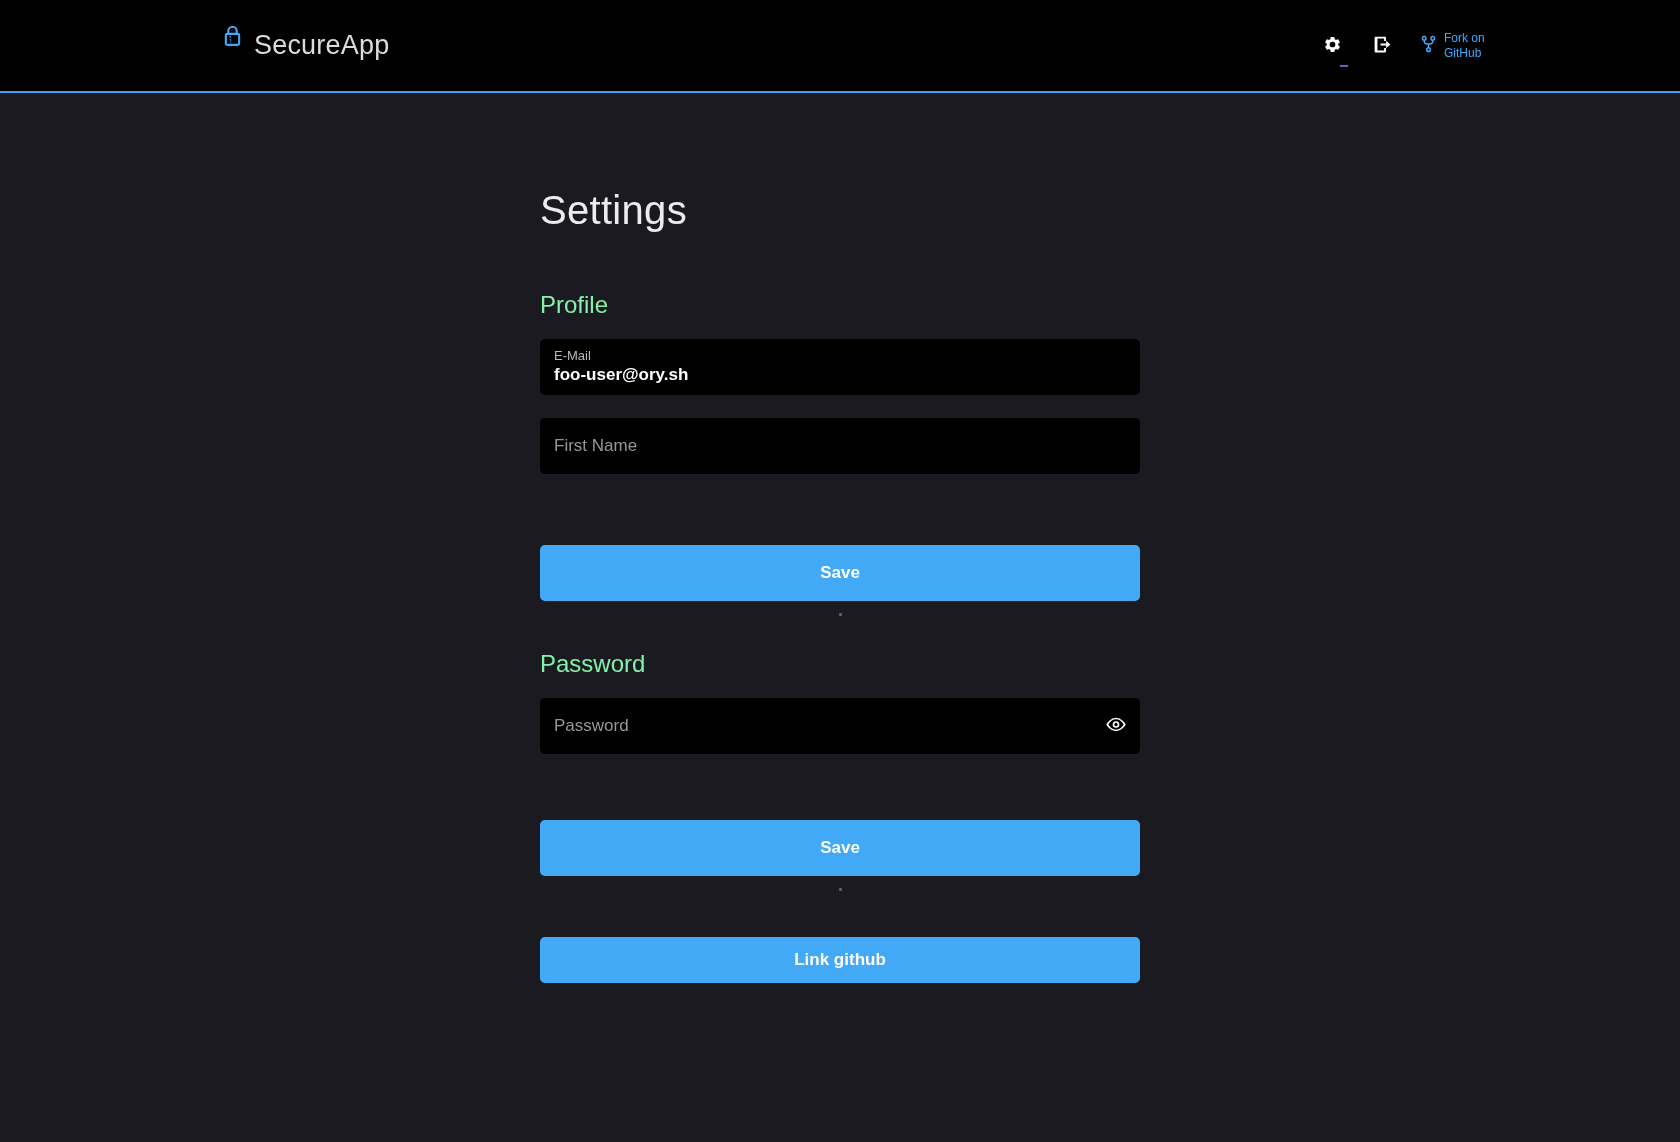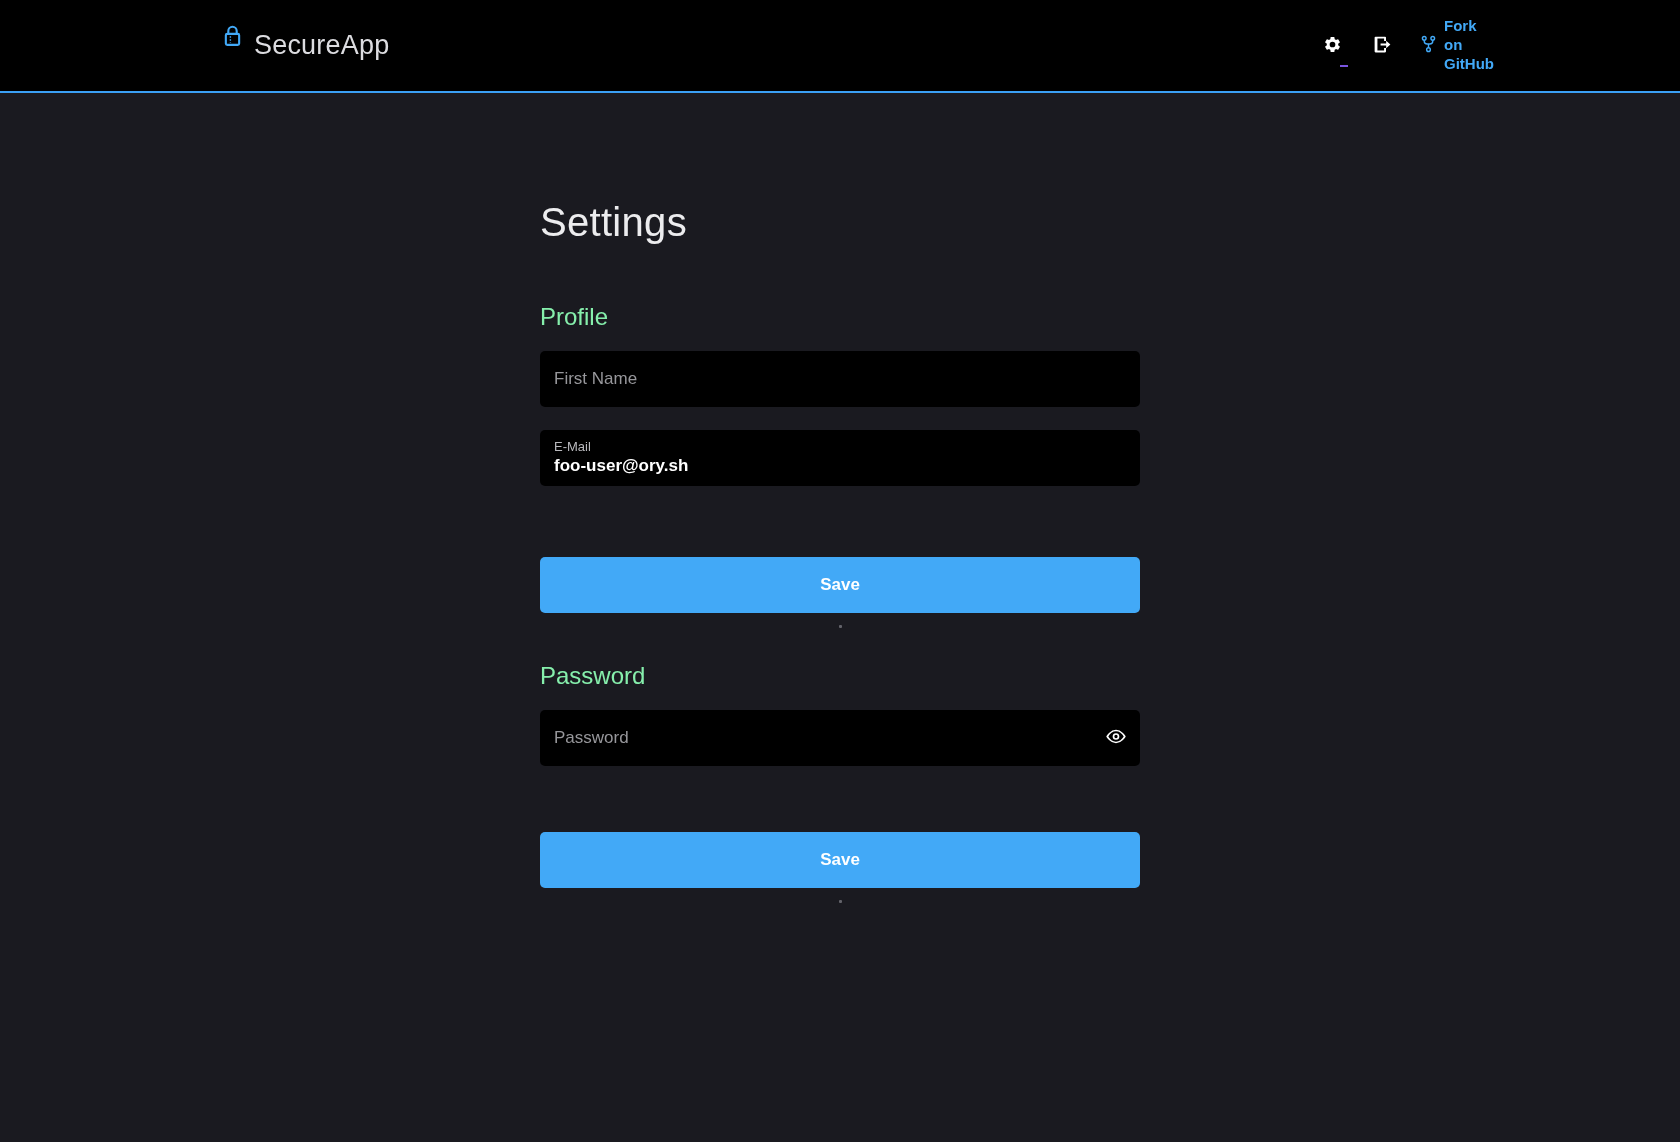--- a/index.html
+++ b/index.html
@@ -29,25 +29,25 @@
   }
   .cursor-dash {
     position:absolute; left:20px; bottom:-7px;
     width:8px; height:2px; background:#7a55e0;
   }
   .fork-link {
     display:flex; align-items:center; gap:7px;
     color:#42a9f7; text-decoration:none; cursor:pointer;
   }
   .fork-label {
-    font-size:15px; line-height:1.25; font-weight:700; width:48px;
+    font-size:12px; line-height:1.25; font-weight:400; width:48px;
   }
 
   
-  main { width:600px; margin:12px auto; padding-top:95px; }
+  main { width:600px; margin:0 auto; padding-top:95px; }
   .page-title { font-size:40px; font-weight:400; color:#ececee; margin-bottom:58px; letter-spacing:.3px; }
   .section-heading { font-size:24px; font-weight:400; color:#86efac; margin-bottom:20px; }
 
   .field { margin-bottom:23px; }
   .input-shell {
     background:#000; border-radius:5px; height:56px; width:100%;
     padding:9px 14px 0 14px;
   }
   .input-shell .inner-label { display:block; font-size:13px; color:#b9b9bd; margin-bottom:2px; }
   .input-shell input {
@@ -138,28 +138,28 @@
     </div>
   </header>
 
   <main>
     <h1 class="page-title">Settings</h1>
 
     <section class="section-profile">
       <h2 class="section-heading">Profile</h2>
 
       <div class="field">
-        <input class="text-input" type="text" placeholder="First Name" style="">
-      </div>
-
-      <div class="field">
         <div class="input-shell">
           <span class="inner-label">E-Mail</span>
           <input type="email" value="foo-user@ory.sh" style="">
         </div>
+      </div>
+
+      <div class="field">
+        <input class="text-input" type="text" placeholder="First Name" style="">
       </div>
 
 
       <button class="save-btn">Save</button>
       <div class="tiny-dot"></div>
     </section>
 
     <section class="section-password">
       <h2 class="section-heading">Password</h2>
 
@@ -173,15 +173,16 @@
             </svg>
           </span>
         </button>
       </div>
 
       <button class="save-btn">Save</button>
       <div class="tiny-dot"></div>
     </section>
 
     <section class="section-social">
+      <button class="link-btn">Link github</button>
     </section>
   </main>
 </div>
 
 </body></html>

